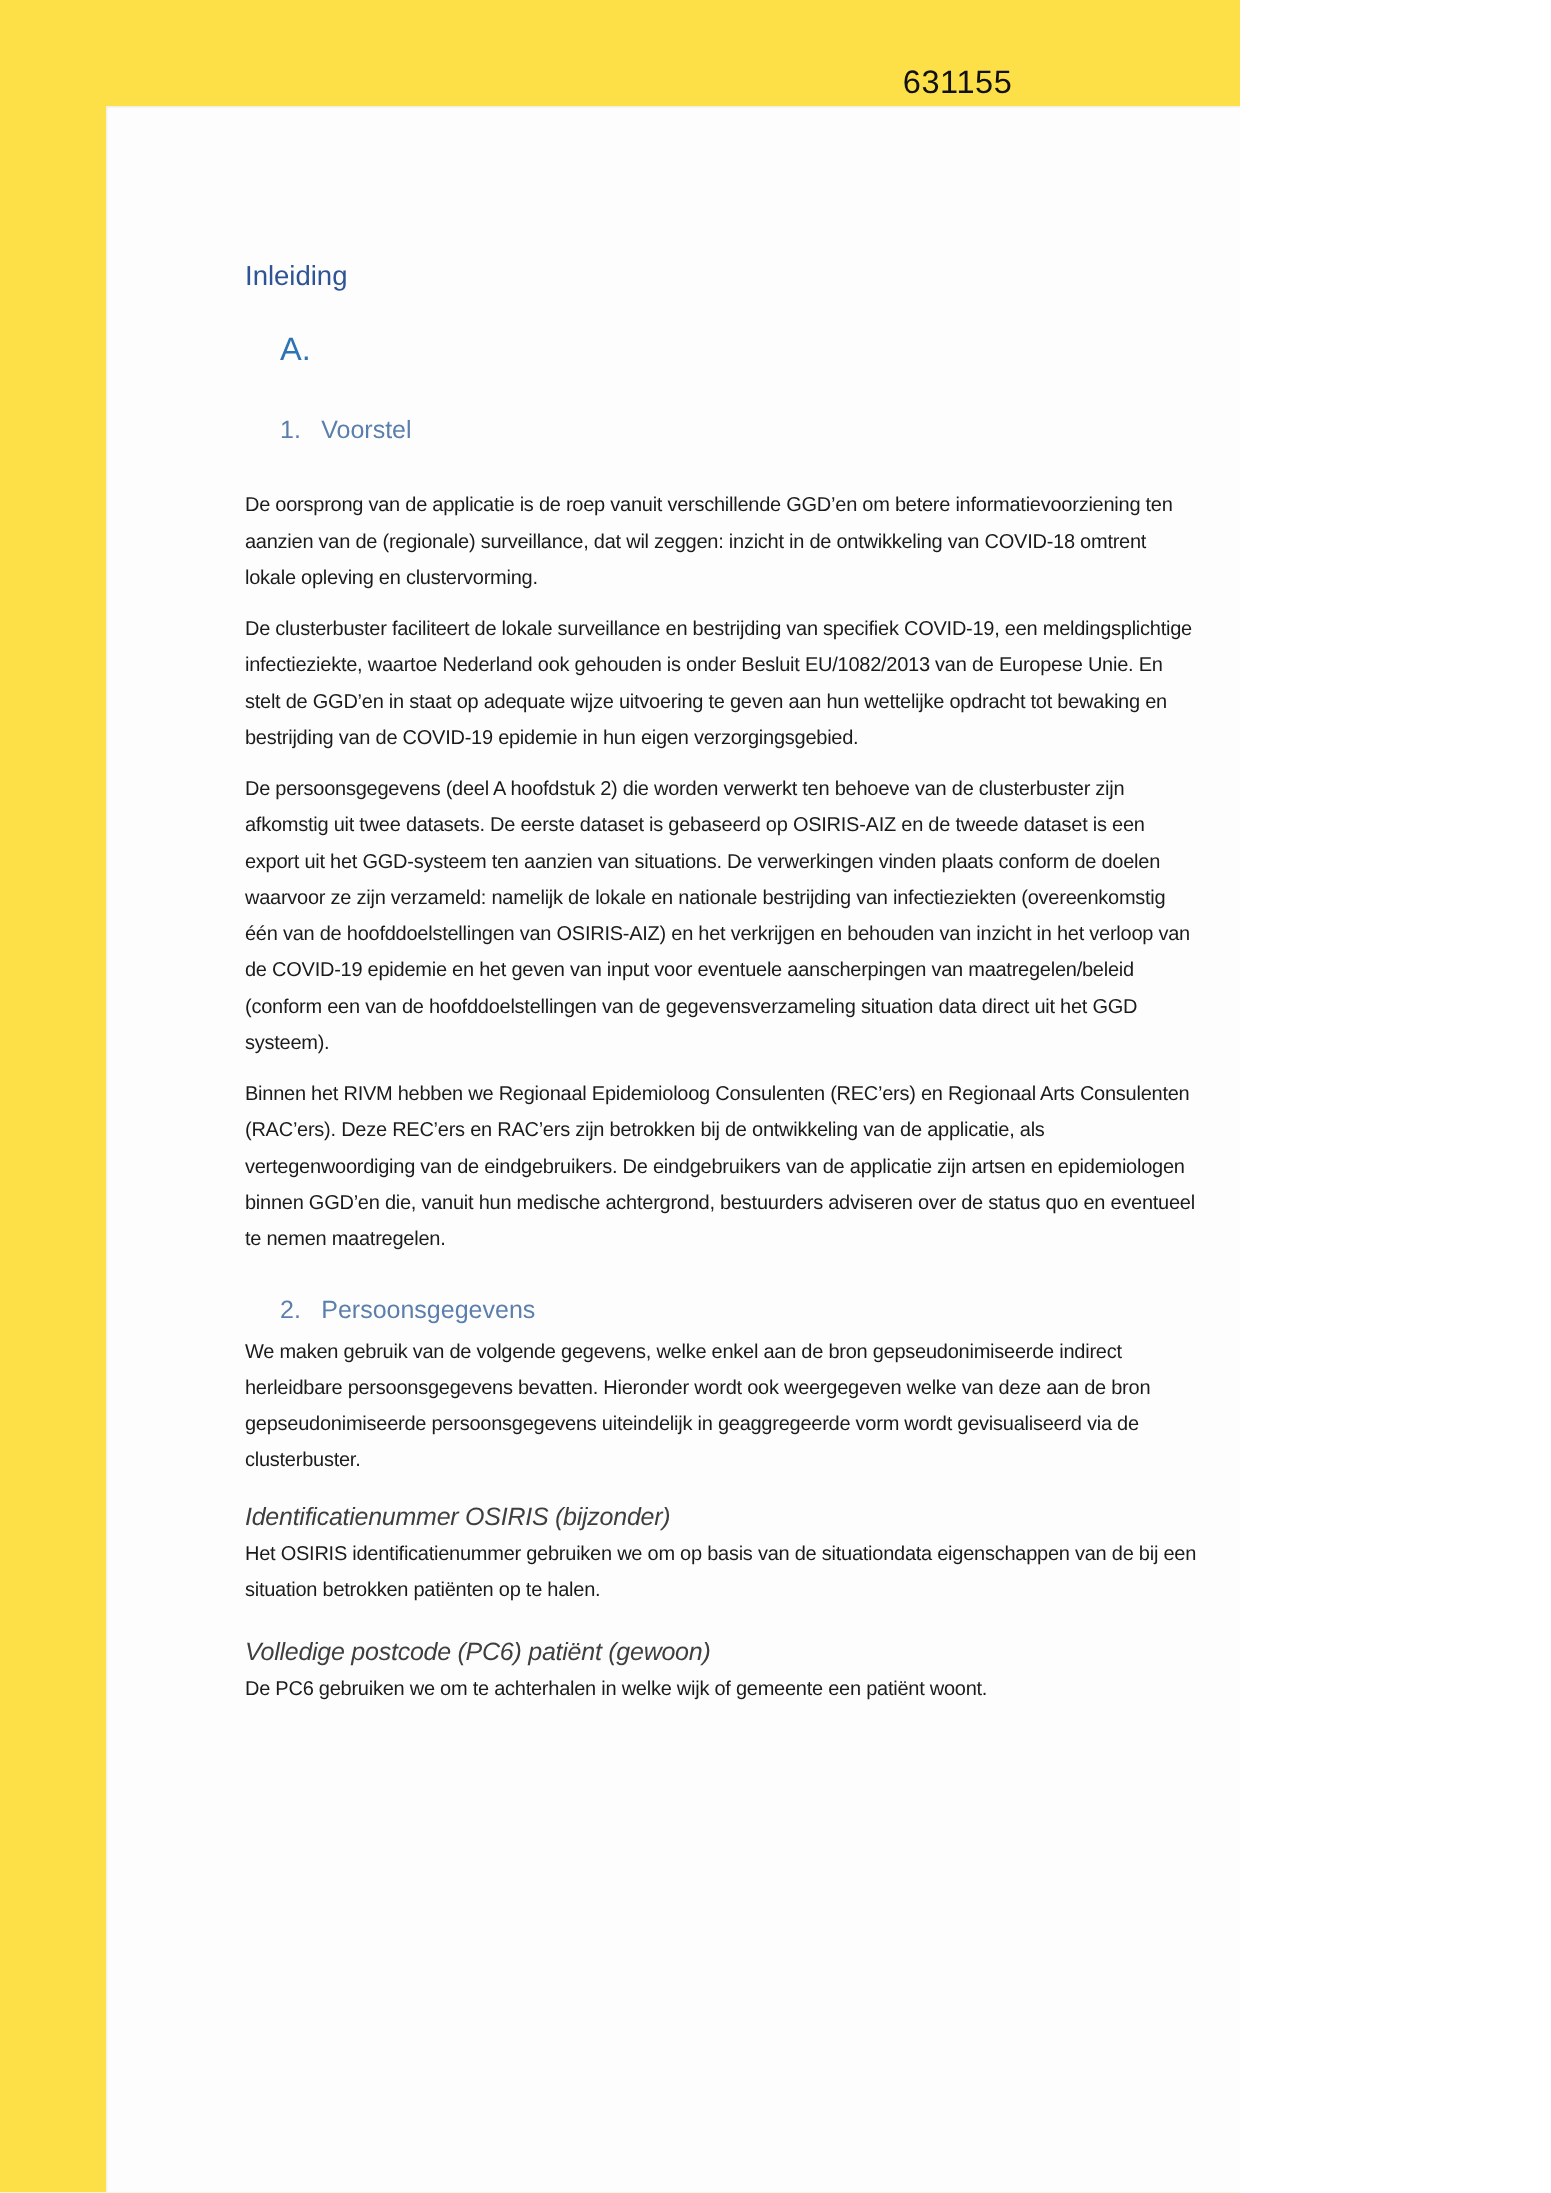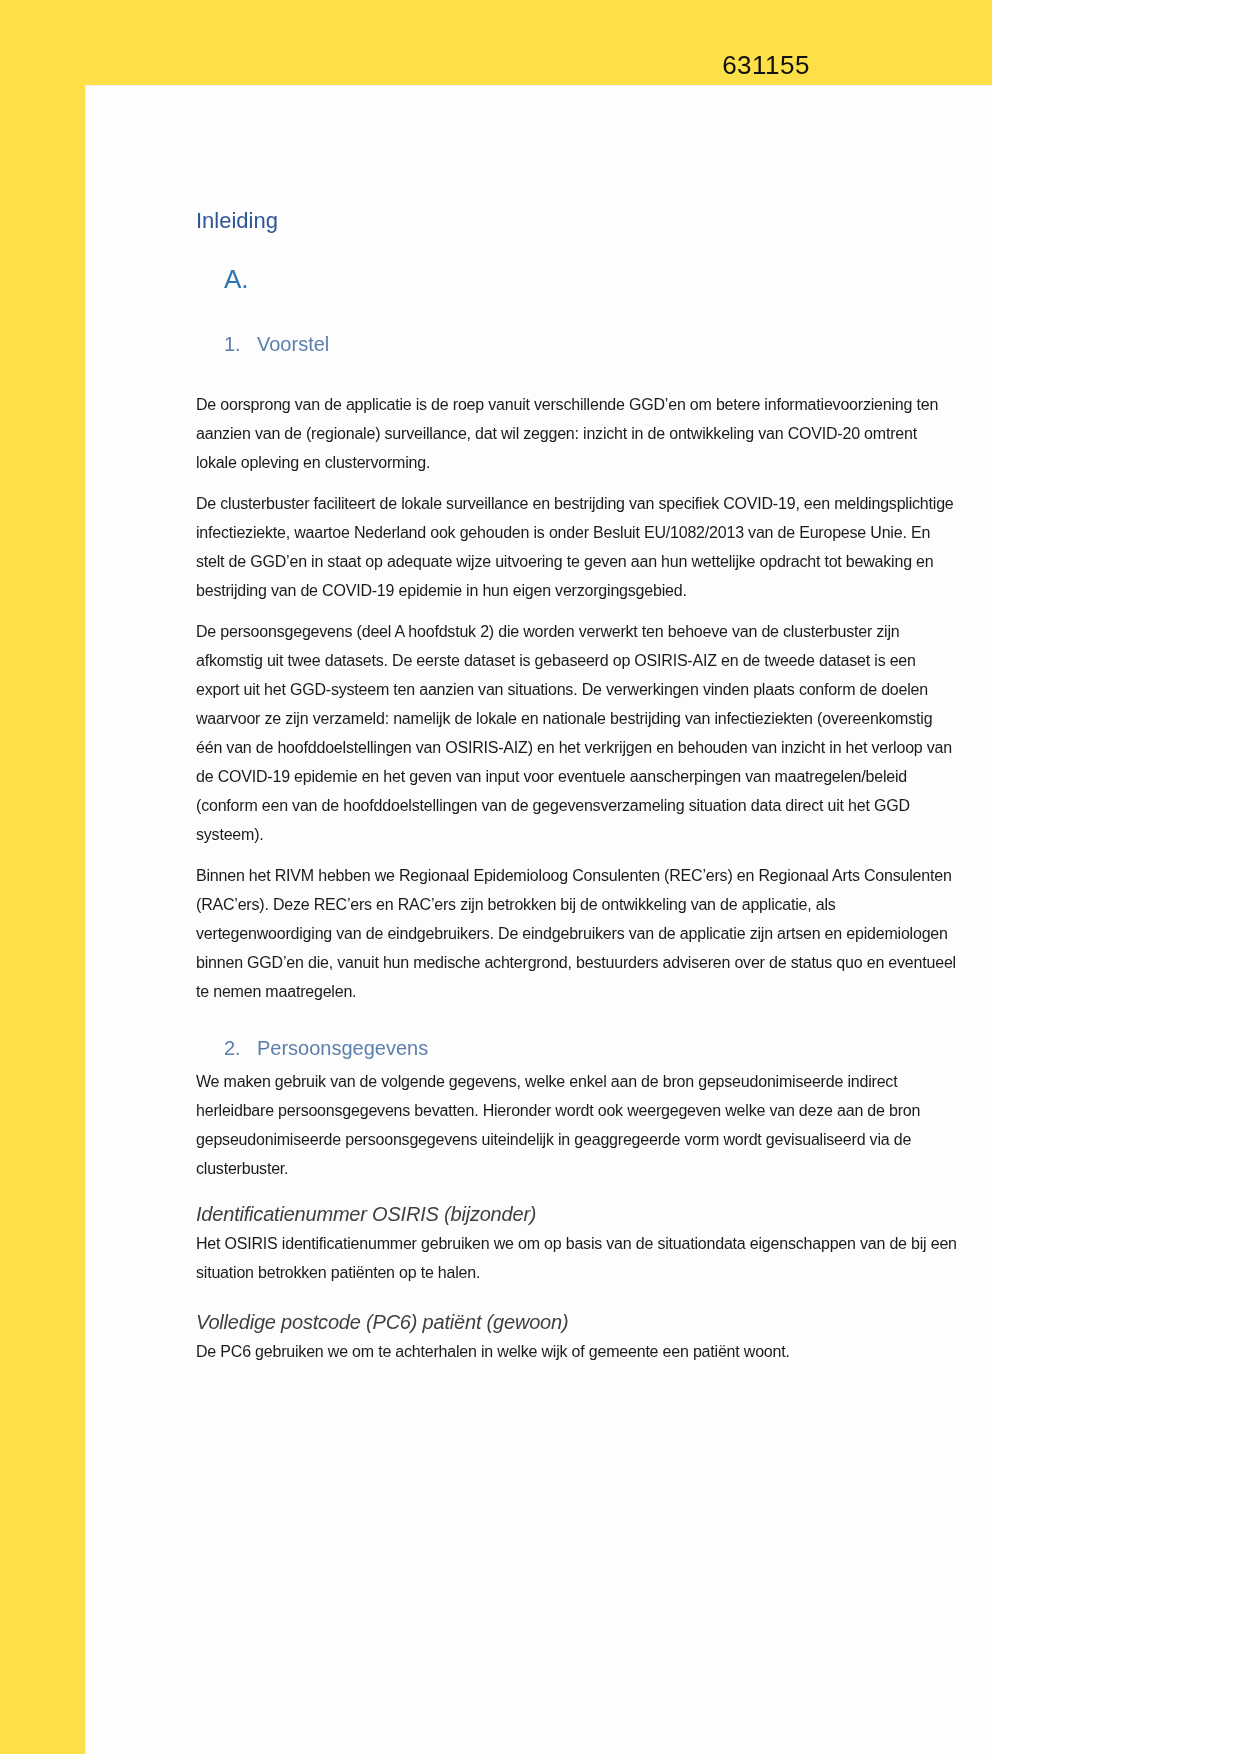--- a/index.html
+++ b/index.html
@@ -104,21 +104,21 @@
 
     <h2 class="h-a">
       <span class="num">A.</span>
     </h2>
 
     <h3 class="h-num">
       <span class="num">1.</span>
       <span>Voorstel</span>
     </h3>
 
-    <p>De oorsprong van de applicatie is de roep vanuit verschillende GGD’en om betere informatievoorziening ten aanzien van de (regionale) surveillance, dat wil zeggen: inzicht in de ontwikkeling van COVID-20 omtrent lokale opleving en clustervorming.</p>
+    <p>De oorsprong van de applicatie is de roep vanuit verschillende GGD’en om betere informatievoorziening ten aanzien van de (regionale) surveillance, dat wil zeggen: inzicht in de ontwikkeling van COVID-18 omtrent lokale opleving en clustervorming.</p>
     <p>De clusterbuster faciliteert de lokale surveillance en bestrijding van specifiek COVID-19, een meldingsplichtige infectieziekte, waartoe Nederland ook gehouden is onder Besluit EU/1082/2013 van de Europese Unie. En stelt de GGD’en in staat op adequate wijze uitvoering te geven aan hun wettelijke opdracht tot bewaking en bestrijding van de COVID-19 epidemie in hun eigen verzorgingsgebied.</p>
     <p>De persoonsgegevens (deel A hoofdstuk 2) die worden verwerkt ten behoeve van de clusterbuster zijn afkomstig uit twee datasets. De eerste dataset is gebaseerd op OSIRIS-AIZ en de tweede dataset is een export uit het GGD-systeem ten aanzien van situations. De verwerkingen vinden plaats conform de doelen waarvoor ze zijn verzameld: namelijk de lokale en nationale bestrijding van infectieziekten (overeenkomstig één van de hoofddoelstellingen van OSIRIS-AIZ) en het verkrijgen en behouden van inzicht in het verloop van de COVID-19 epidemie en het geven van input voor eventuele aanscherpingen van maatregelen/beleid (conform een van de hoofddoelstellingen van de gegevensverzameling situation data direct uit het GGD systeem).</p>
     <p class="last-of-block">Binnen het RIVM hebben we Regionaal Epidemioloog Consulenten (REC’ers) en Regionaal Arts Consulenten (RAC’ers). Deze REC’ers en RAC’ers zijn betrokken bij de ontwikkeling van de applicatie, als vertegenwoordiging van de eindgebruikers. De eindgebruikers van de applicatie zijn artsen en epidemiologen binnen GGD’en die, vanuit hun medische achtergrond, bestuurders adviseren over de status quo en eventueel te nemen maatregelen.</p>
 
     <h3 class="h-num tight">
       <span class="num">2.</span>
       <span>Persoonsgegevens</span>
     </h3>
 
     <p class="intro-block">We maken gebruik van de volgende gegevens, welke enkel aan de bron gepseudonimiseerde indirect herleidbare persoonsgegevens bevatten.  Hieronder wordt ook weergegeven welke van deze aan de bron gepseudonimiseerde persoonsgegevens uiteindelijk in geaggregeerde vorm wordt gevisualiseerd via de clusterbuster.</p>

